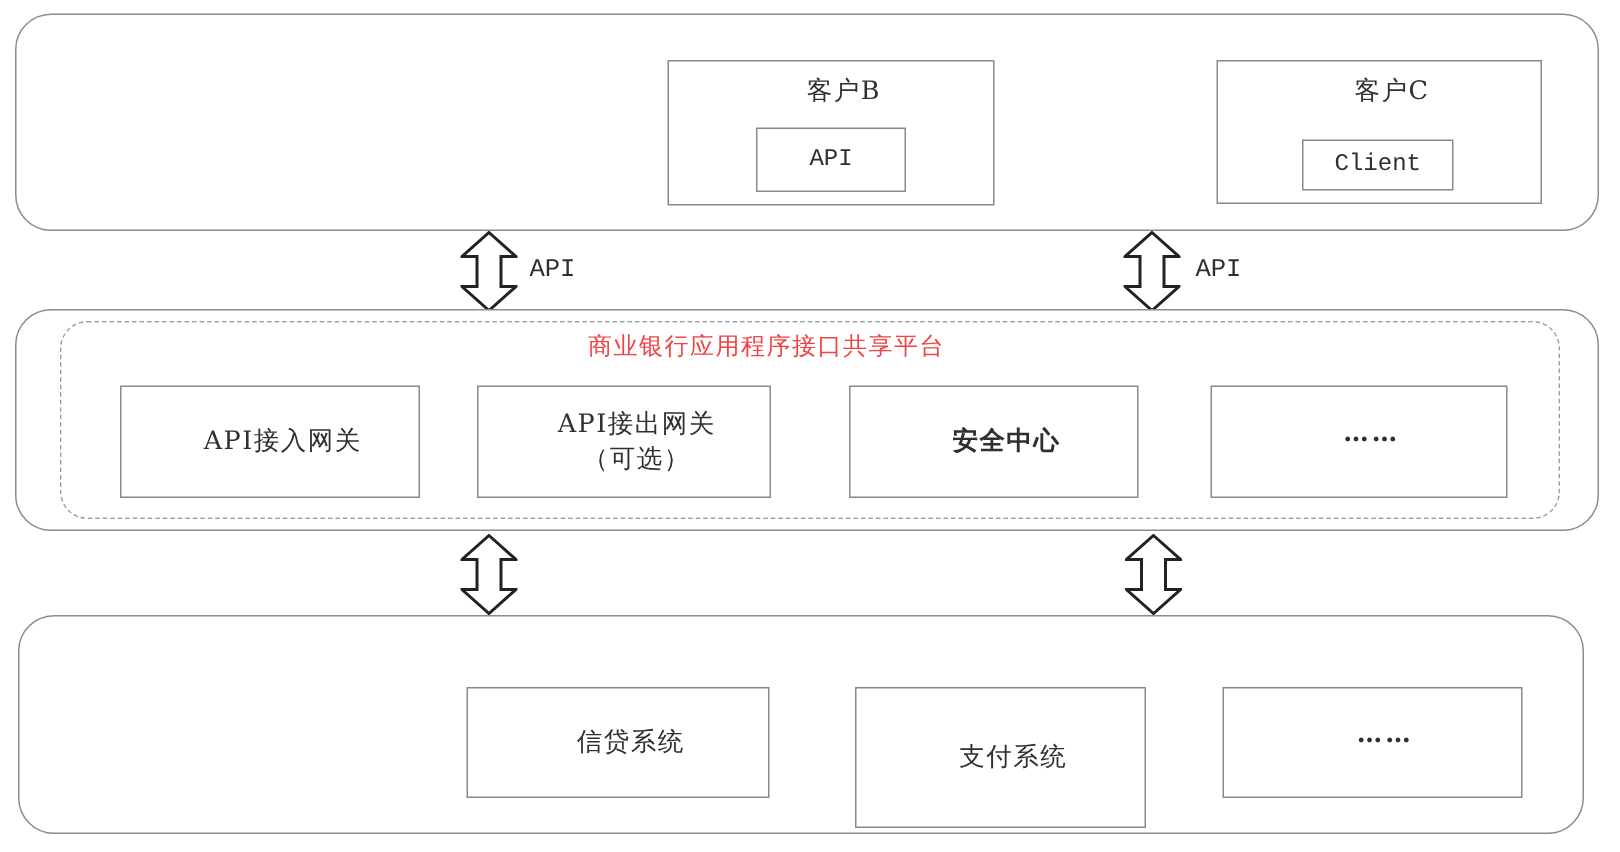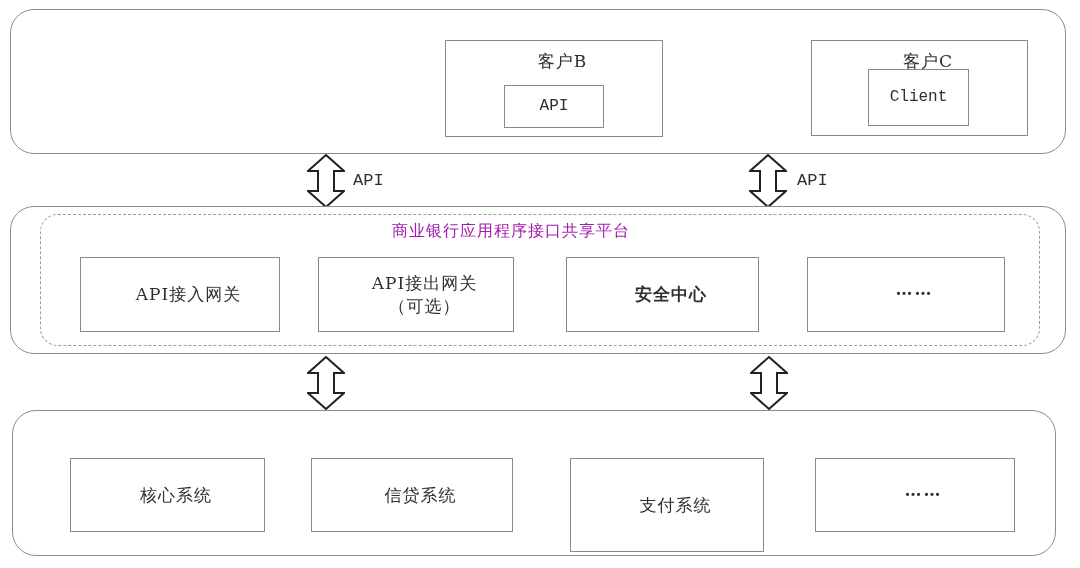--- a/index.html
+++ b/index.html
@@ -34,21 +34,21 @@
     border: 1px dashed #9b9b9b;
     border-radius: 18px;
     box-sizing: border-box;
   }
   .platform-title {
     position: absolute;
     left: 30px; top: 14px;
     width: 940px;
     text-align: center;
     font-size: 16px;
-    color: #a21caf;
+    color: #ef4444;
     font-family: "DejaVu Serif", "Liberation Serif", serif;
     letter-spacing: 1px;
   }
 
   
   .node {
     position: absolute;
     border: 1px solid #8a8a8a;
     background: #ffffff;
     box-sizing: border-box;
@@ -75,21 +75,21 @@
     border: 1px solid #8a8a8a;
     background: #ffffff;
     box-sizing: border-box;
     display: flex;
     align-items: center;
     justify-content: center;
     font-size: 16px;
     color: #2f2f2f;
   }
   .inner-api    { left: 58px; top: 44px; width: 100px; height: 43px; }
-  .inner-client { left: 56px; top: 28px; width: 101px; height: 57px; }
+  .inner-client { left: 56px; top: 52px; width: 101px; height: 34px; }
 
   
   .p-box1 { left: 80px;  top: 257px; width: 200px; height: 75px; }
   .p-box2 { left: 318px; top: 257px; width: 196px; height: 75px; }
   .p-box3 { left: 566px; top: 257px; width: 193px; height: 75px; font-weight: bold; }
   .p-box4 { left: 807px; top: 257px; width: 198px; height: 75px; }
 
   
   .s-box1 { left: 70px;  top: 458px; width: 195px; height: 74px; }
   .s-box2 { left: 311px; top: 458px; width: 202px; height: 74px; }
@@ -167,23 +167,20 @@
 
   <svg class="arrow arrow-3" viewBox="0 0 38 54">
     <path d="M19 1 L37 17 L27 17 L27 37 L37 37 L19 53 L1 37 L11 37 L11 17 L1 17 Z" fill="#ffffff" stroke="#222222" stroke-width="2" stroke-linejoin="miter"></path>
   </svg>
   <svg class="arrow arrow-4" viewBox="0 0 38 54">
     <path d="M19 1 L37 17 L27 17 L27 37 L37 37 L19 53 L1 37 L11 37 L11 17 L1 17 Z" fill="#ffffff" stroke="#222222" stroke-width="2" stroke-linejoin="miter"></path>
   </svg>
 
   <div class="tier tier-systems"></div>
 
-  <div class="node s-box1">
-    <span>核心系统</span>
-  </div>
   <div class="node s-box2">
     <span>信贷系统</span>
   </div>
   <div class="node s-box3">
     <span>支付系统</span>
   </div>
   <div class="node s-box4">
     <span class="ellipsis-label">……</span>
   </div>
 

